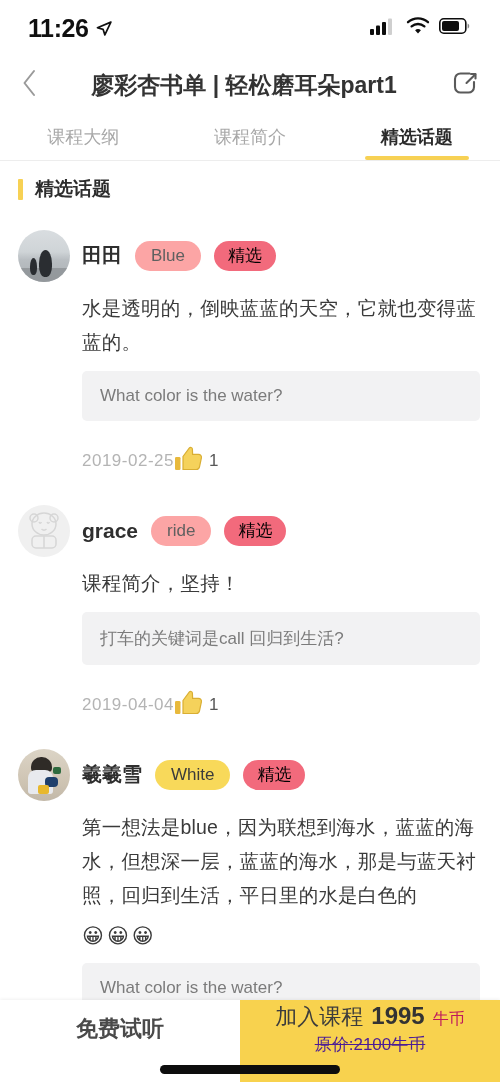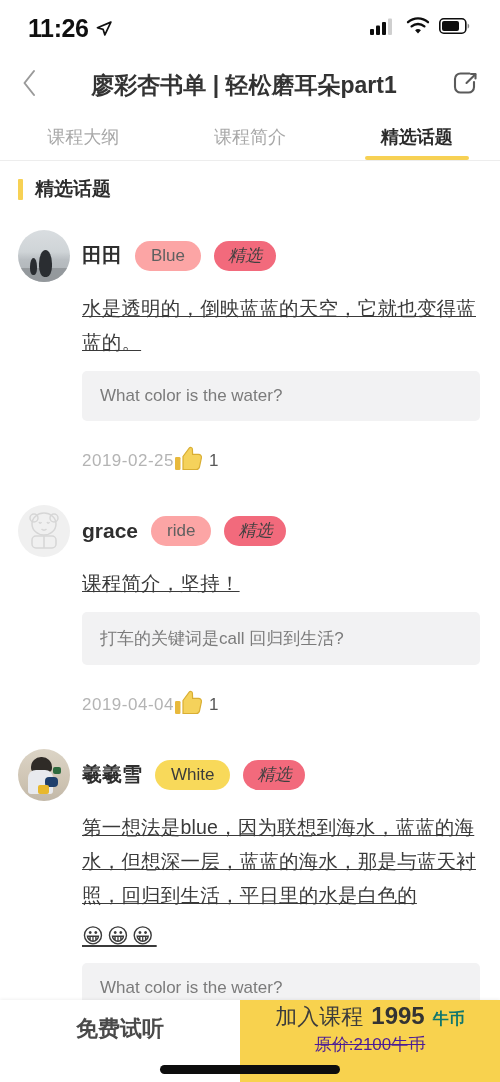--- a/index.html
+++ b/index.html
@@ -48,45 +48,45 @@
   .c-head { display:flex; align-items:center; gap:0; }
   .avatar { width:52px; height:52px; border-radius:50%; flex:0 0 52px; overflow:hidden;
             position:relative; background:#efefef; }
   .c-meta { display:flex; align-items:center; gap:13px; margin-left:12px; }
   .c-name { font-size:20px; font-weight:700; color:#2f2f2f; white-space:nowrap; }
   .c-name.latin { font-size:21px; }
   .tag { padding:5px 16px 6px; border-radius:17px; font-size:17px; white-space:nowrap;
          line-height:1.15; }
   .tag-gray { background:#fca5a5; color:#606060; }
   .tag-yellow { background:#F8D95A; color:#3b3b3b; }
-  .tag-feature { background:#F26A7C; color:#404040; padding:5px 14px 6px;font-style:italic; }
+  .tag-feature { background:#F26A7C; color:#000000; padding:5px 14px 6px; }
 
   .c-body { margin-left:64px; margin-top:9px; font-size:19.5px; line-height:34px;
-            color:#3a3a3a; letter-spacing:0.2px;text-decoration:underline; }
+            color:#3a3a3a; letter-spacing:0.2px; }
   .emoji-row { font-size:21px; letter-spacing:3px; line-height:30px; }
 
   .c-question { margin-left:64px; margin-top:12px; background:#f2f2f3; border-radius:5px;
                 padding:15px 18px; font-size:17px; color:#7b7b7b; }
   .c-foot { margin-left:64px; margin-top:24px; display:flex; align-items:center;
             padding-bottom:14px; }
   .c-date { font-size:17px; color:#b4b4b4; letter-spacing:0.5px; }
   .like { display:flex; align-items:center; gap:5px; }
   .like-count { font-size:17px; color:#585858; }
 
   
   .bottombar { position:absolute; left:0; right:0; bottom:0; height:82px; background:#ffffff;
                display:flex; align-items:stretch; box-shadow:0 -1px 3px rgba(0,0,0,0.06); }
   .trial { flex:0 0 240px; display:flex; align-items:center; justify-content:center;
            font-size:22px; font-weight:700; color:#4a4a4a; padding-bottom:24px; }
   .buy { flex:1; background:#F8D24E; display:flex; flex-direction:column; align-items:center;
          justify-content:center; padding-bottom:24px; }
   .buy-row { display:flex; align-items:baseline; gap:8px; }
   .buy-label { font-size:22px; font-weight:400; color:#3c3c3c; }
   .buy-price { font-size:24px; font-weight:700; color:#333; }
-  .buy-unit { font-size:16px; font-weight:700; color:#0f766e; }
+  .buy-unit { font-size:16px; font-weight:400; color:#be185d; }
   .buy-old { font-size:17px; color:#4c1d95; text-decoration:line-through; margin-top:1px; }
   .homebar { position:absolute; bottom:8px; left:50%; transform:translateX(-50%);
              width:180px; height:9px; border-radius:5px; background:#0d0d0d; }
 
   
   .av-beach { background:linear-gradient(#d9dde0 0%, #cfd4d7 42%, #b9bec2 57%, #a9aeb2 100%); }
   .av-beach .fig1, .av-beach .fig2 {
     position:absolute; background:#2a2d31; border-radius:50% 50% 40% 40%; }
   .av-beach .fig1 { width:13px; height:27px; left:21px; top:20px; }
   .av-beach .fig2 { width:7px; height:17px; left:12px; top:28px; }

